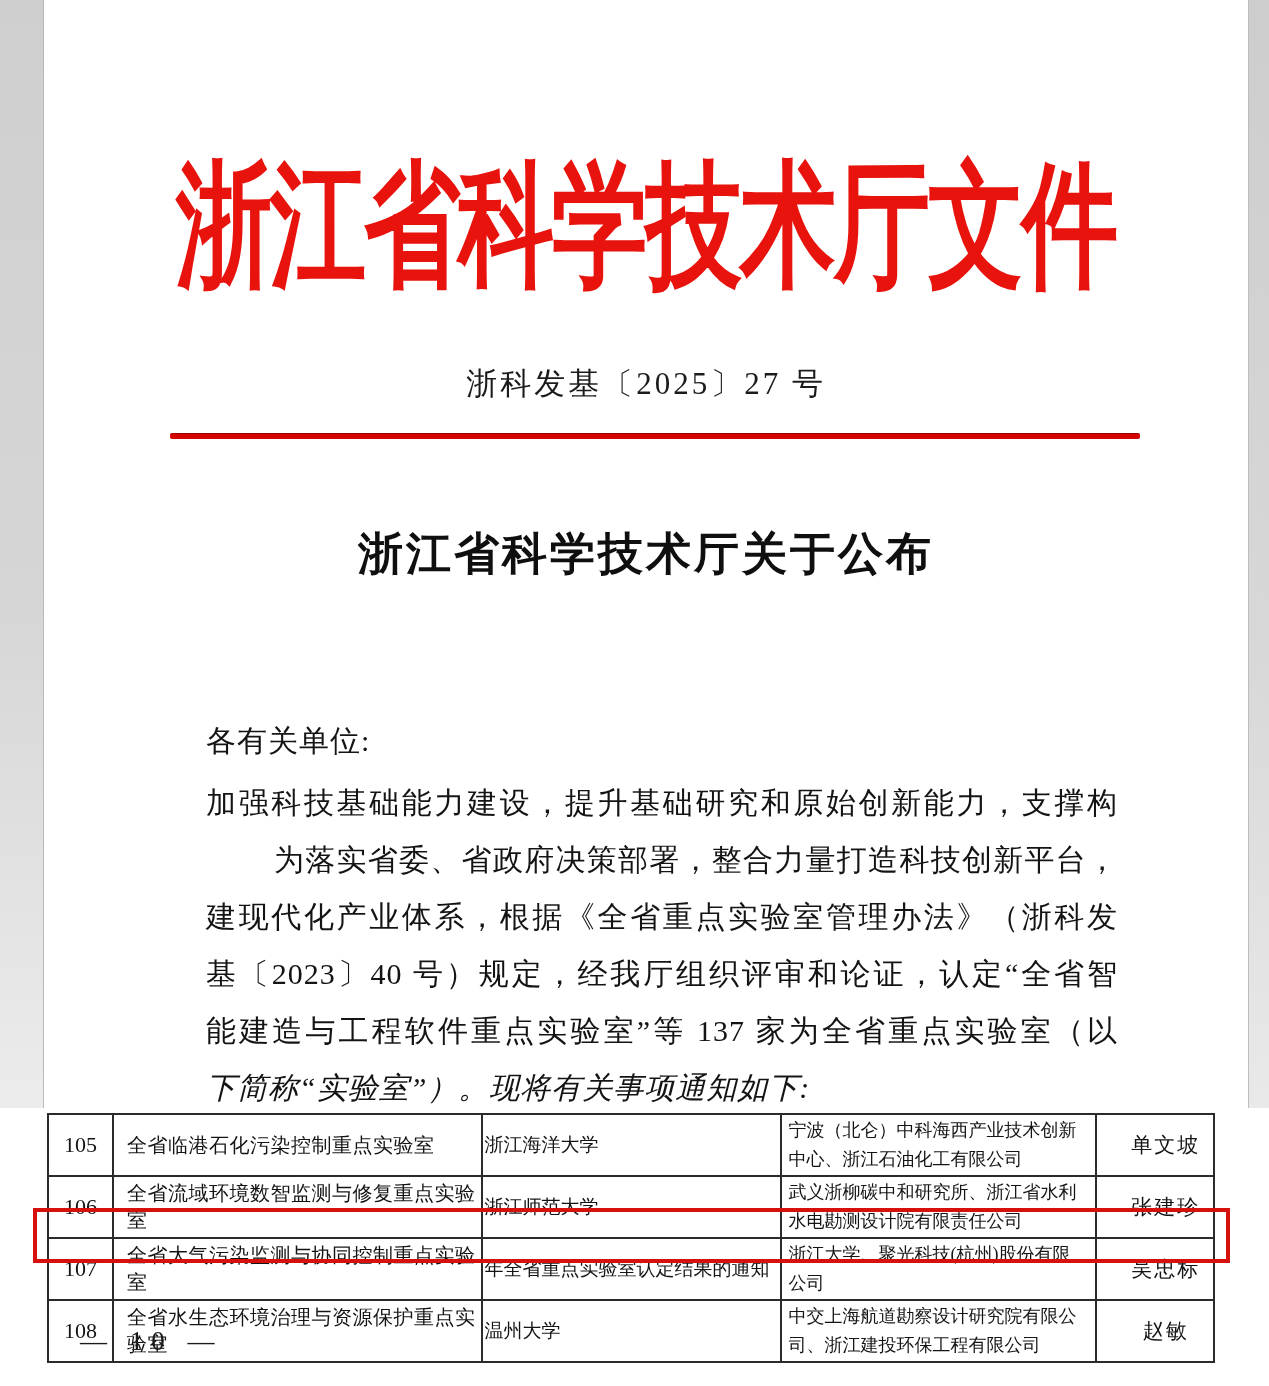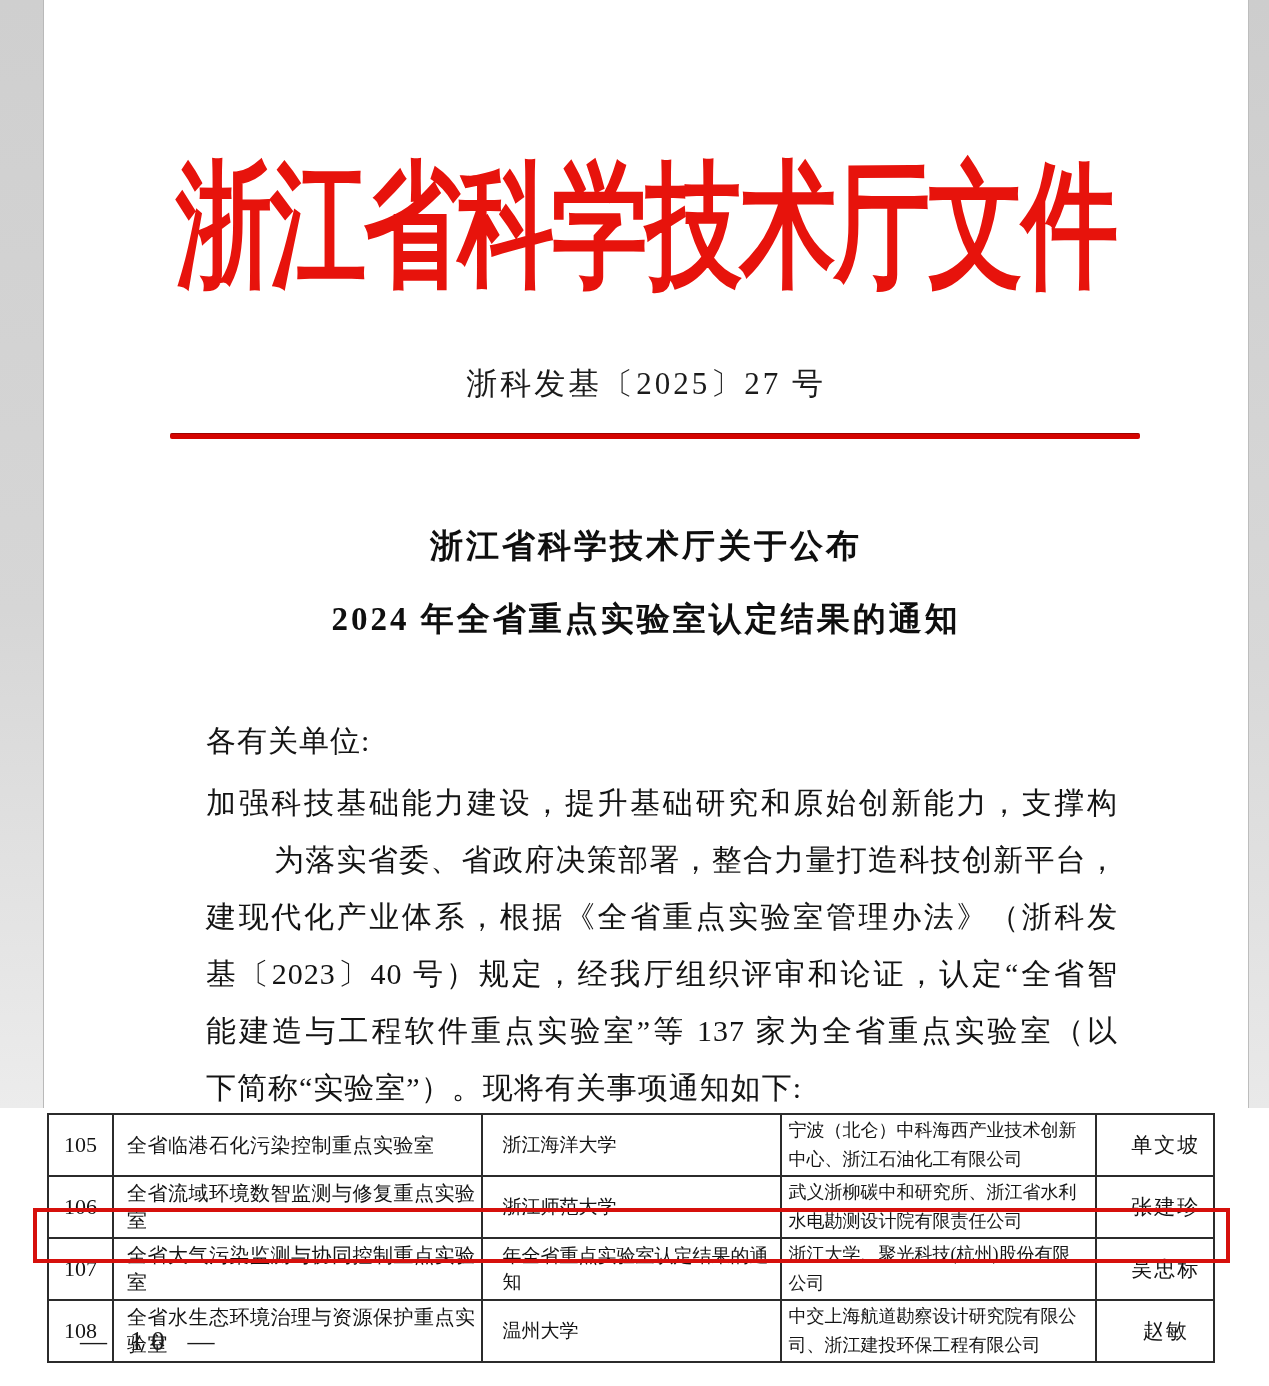--- a/index.html
+++ b/index.html
@@ -26,49 +26,49 @@
   .doc-number {
     position: absolute; top: 363px; left: 0; width: 100%;
     text-align: center; font-size: 31px; letter-spacing: 3px; color: #1b1b1b;
   }
   .red-rule {
     position: absolute; top: 433px; left: 126px; width: 970px; height: 6px;
     background: #d40400; border-top: 1px solid #9c0300; border-radius: 2px;
   }
   .notice-title {
     position: absolute; left: 0; width: 100%; text-align: center;
-    font-weight: bold; font-size: 33px; letter-spacing: 3px; color: #0f0f0f;
+    font-weight: bold; font-size: 45px; letter-spacing: 3px; color: #0f0f0f;
     white-space: nowrap;
   }
   .notice-title.l1 { top: 524px; }
   .notice-title.l2 { top: 597px; }
 
   .salutation { position: absolute; left: 162px; top: 721px; font-size: 30px; letter-spacing: 1px; }
   .para { position: absolute; left: 162px; top: 783px; width: 912px; }
   .para .line {
     height: 57px; font-size: 30px; letter-spacing: 1px;
     text-align: justify; text-align-last: justify; white-space: normal;
   }
   .para .line.indent { text-indent: 68px; }
-  .para .line.nojust { text-align: right; text-align-last: left; }
+  .para .line.nojust { text-align: right; text-align-last: left; font-style: italic; }
 
   
   .grid {
     position: absolute; left: 47px; top: 1113px;
     border-collapse: collapse; table-layout: fixed; width: 1168px;
     background: #ffffff;
   }
   .grid td { border: 2px solid #2b2b2b; vertical-align: middle; overflow: hidden; }
   .grid tr.r0 { height: 54px; margin-left: 48px; }
   .grid tr.r1 { height: 45px; }
   .grid tr.r2 { height: 50px; }
   .grid tr.r3 { height: 50px; }
   td.c-num    { width: 62px;  text-align: center; font-size: 22px; }
   td.c-lab    { width: 352px; padding-left: 13px; font-size: 20px; letter-spacing: 0.5px; }
-  td.c-inst   { width: 284px; padding-left: 19px; font-size: 19px; }
+  td.c-inst   { width: 284px; padding-left: 1px; font-size: 19px; }
   td.c-part   { width: 301px; padding: 1px 7px; font-size: 18px; line-height: 29px; }
   td.c-person { width: 112px; text-align: center; font-size: 21px; letter-spacing: 2px; padding-left: 21px; }
 
   .highlight-box {
     position: absolute; left: 33px; top: 1208px; width: 1197px; height: 55px;
     border: 4px solid #d6100c; background: transparent; pointer-events: none;
   }
 
   .page-number {
     position: absolute; left: 80px; top: 1326px;
@@ -80,21 +80,20 @@
 
 <div class="side-strip left"></div>
 <div class="side-strip right"></div>
 <div class="page-sheet"></div>
 
 <div class="content">
   <div class="letterhead">浙江省科学技术厅文件</div>
   <div class="doc-number">浙科发基〔2025〕27 号</div>
   <div class="red-rule"></div>
   <div class="notice-title l1">浙江省科学技术厅关于公布</div>
-  <div class="notice-title l2">2024 年全省重点实验室认定结果的通知</div>
   <div class="salutation">各有关单位:</div>
   <div class="para">
     <div class="line">加强科技基础能力建设，提升基础研究和原始创新能力，支撑构</div>
     <div class="line indent">为落实省委、省政府决策部署，整合力量打造科技创新平台，</div>
     <div class="line">建现代化产业体系，根据《全省重点实验室管理办法》（浙科发</div>
     <div class="line">基〔2023〕40 号）规定，经我厅组织评审和论证，认定“全省智</div>
     <div class="line">能建造与工程软件重点实验室”等 137 家为全省重点实验室（以</div>
     <div class="line nojust">下简称“实验室”）。现将有关事项通知如下:</div>
   </div>
 </div>

